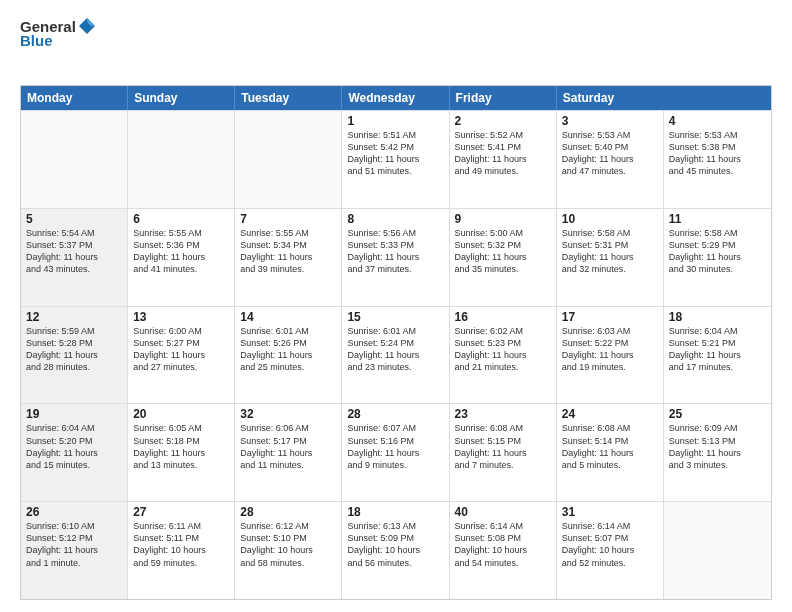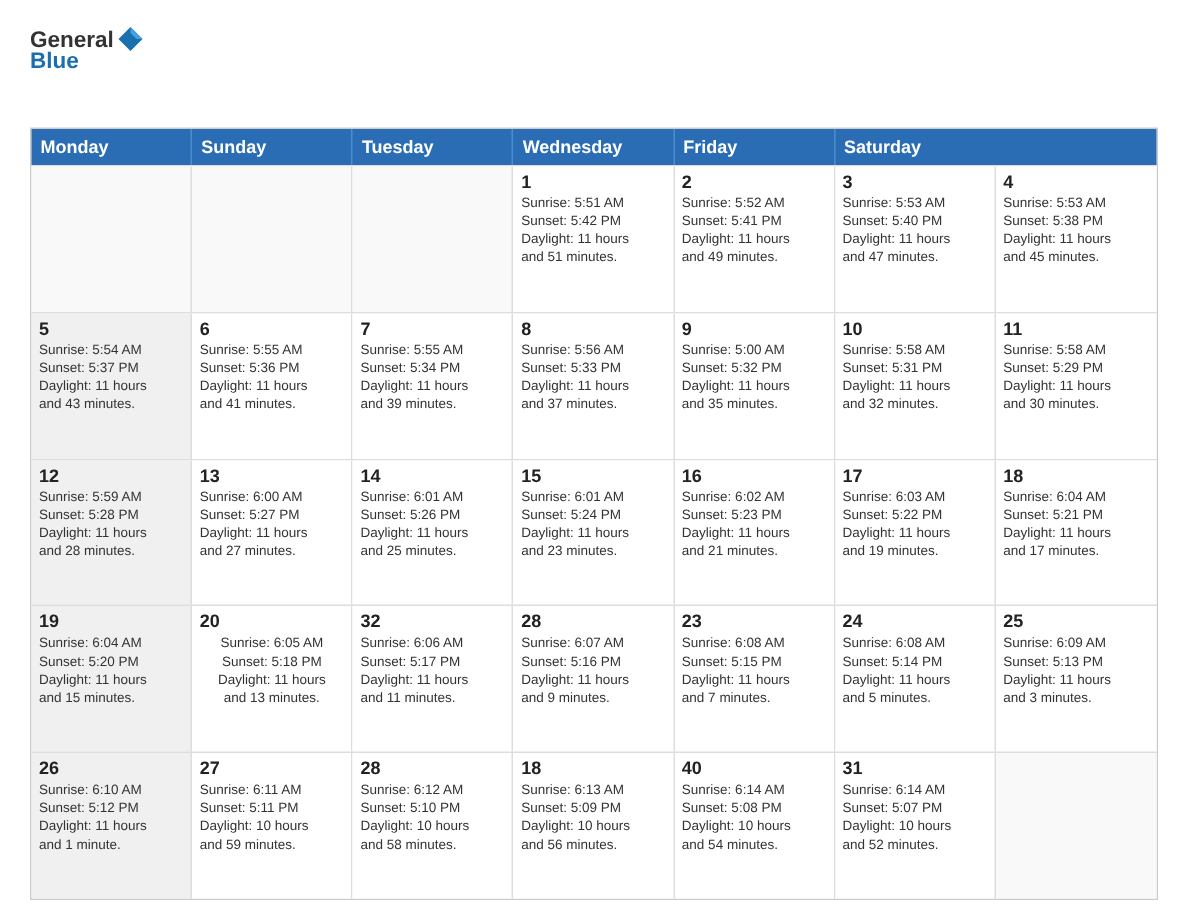--- a/index.html
+++ b/index.html
@@ -271,21 +271,21 @@
         <div class="cal-row">
           <div class="cal-cell shaded">
             <div class="day-number">19</div>
             <div class="cell-text" style="white-space: pre-line;">Sunrise: 6:04 AM
 Sunset: 5:20 PM
 Daylight: 11 hours
 and 15 minutes.</div>
           </div>
           <div class="cal-cell">
             <div class="day-number">20</div>
-            <div class="cell-text" style="white-space: pre-line; text-align: center;">Sunrise: 6:05 AM
+            <div class="cell-text" style="white-space: pre-line;">Sunrise: 6:05 AM
 Sunset: 5:18 PM
 Daylight: 11 hours
 and 13 minutes.</div>
           </div>
           <div class="cal-cell">
             <div class="day-number">32</div>
             <div class="cell-text" style="white-space: pre-line;">Sunrise: 6:06 AM
 Sunset: 5:17 PM
 Daylight: 11 hours
 and 11 minutes.</div>

